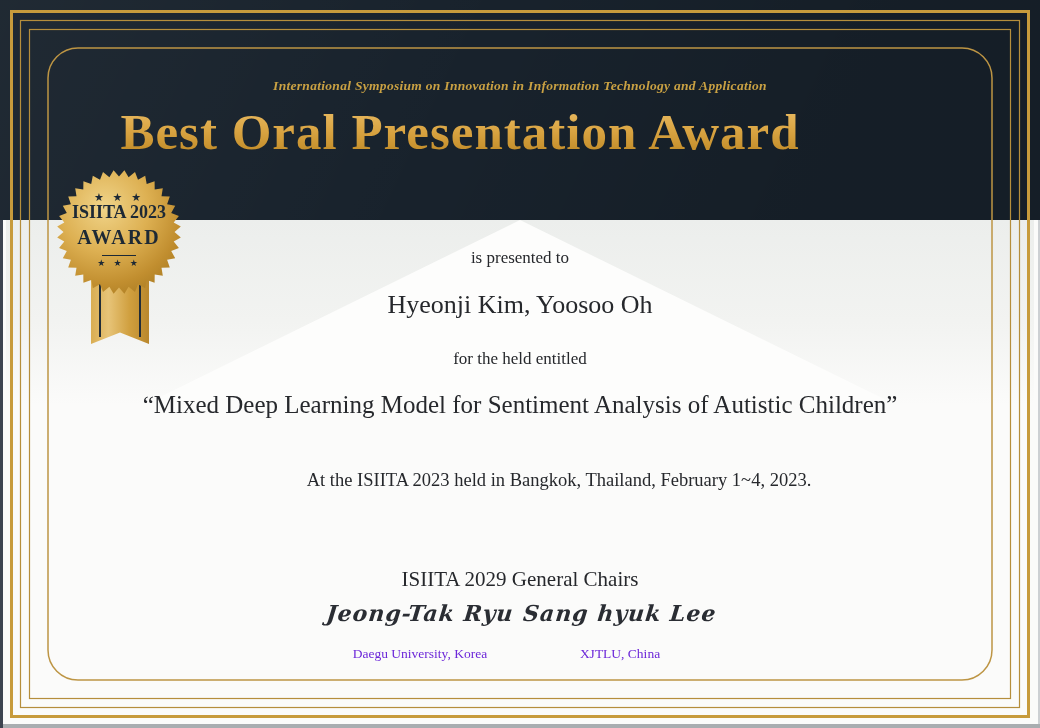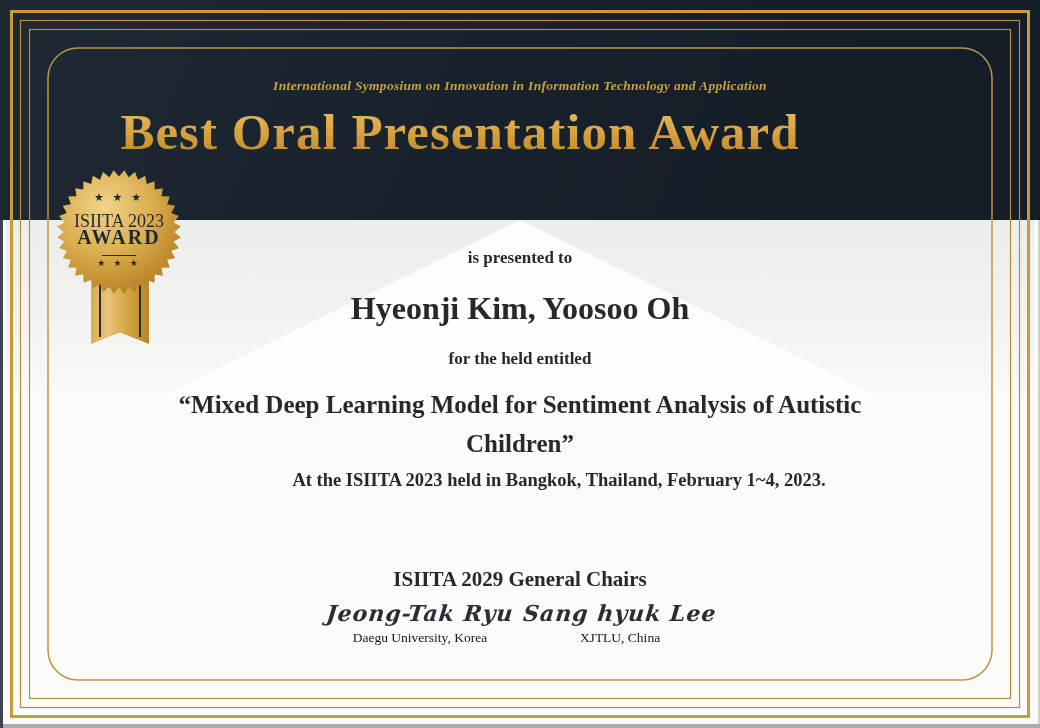--- a/index.html
+++ b/index.html
@@ -42,53 +42,53 @@
     position:absolute;left:0;top:103px;width:920px;margin:0;text-align:center;
     font-size:51px;font-weight:bold;letter-spacing:1px;
     background:linear-gradient(180deg,#edc06a 0%,#d9a442 48%,#b9831f 100%);
     -webkit-background-clip:text;background-clip:text;color:transparent;
   }
   
   .badge{position:absolute;left:57px;top:170px;width:124px;height:124px;z-index:3;}
   .badge svg{position:absolute;left:0;top:0;}
   .badge .btxt{position:absolute;left:0;width:124px;text-align:center;color:#1d2935;}
   .b-stars-top{top:21px;font-size:11px;letter-spacing:3px;}
-  .b-line1{top:41px;font-size:18px;font-weight:normal;}
+  .b-line1{top:32px;font-size:18px;font-weight:bold;}
   .b-line2{top:56px;font-size:20px;font-weight:bold;letter-spacing:2px;}
   .b-divider{position:absolute;left:45px;top:85px;width:34px;border-top:1.5px solid #1d2935;}
   .b-stars-bot{top:88px;font-size:9px;letter-spacing:3px;}
   .ribbon{
     position:absolute;left:91px;top:280px;width:58px;height:64px;z-index:2;
     background:linear-gradient(90deg,#d9ad52 0%,#e7c478 30%,#cf9e3d 68%,#b9872c 100%);
     clip-path:polygon(0 0,100% 0,100% 100%,50% 82%,0 100%);
   }
   .ribbon::before,.ribbon::after{
     content:"";position:absolute;top:0;bottom:7px;width:2px;background:#222d38;
   }
   .ribbon::before{left:8px;}
   .ribbon::after{right:8px;}
   
-  .ctext{position:absolute;left:0;width:1040px;text-align:center;color:#26282c;font-weight:bold;}
+  .ctext{position:absolute;left:0;width:1040px;text-align:center;color:#26282c;}
   .presented{top:248px;font-size:17px;}
-  .recipients{top:290px;font-size:32px;}
+  .recipients{top:290px;font-size:26px;}
   .paper-label{top:349px;font-size:17px;}
   .paper-title{top:385px;left:130px;width:780px;font-size:25px;line-height:39px;}
   .event-line{top:470px;font-size:18.5px;padding-left:39px;}
   .chairs-label{top:567px;font-size:21px;}
   
   .sig-row{
     position:absolute;left:320px;top:600px;width:400px;
     display:flex;justify-content:center;
   }
   .sig-block{width:200px;text-align:center;}
   .sig-name{
     font-family:"DejaVu Serif",serif;font-style:italic;font-weight:bold;
     font-size:22px;color:#2a2d33;letter-spacing:1px;transform:skewX(-6deg);
   }
-  .sig-aff{font-size:13.5px;color:#0f172a;margin-top:4px;}
+  .sig-aff{font-size:13.5px;color:#6d28d9;margin-top:20px;}
 </style>
 </head>
 <body>
 
 <div class="cert">
 
   <div class="header-bg"></div>
   <div class="gray-band"></div>
   <div class="chevron"></div>
 

